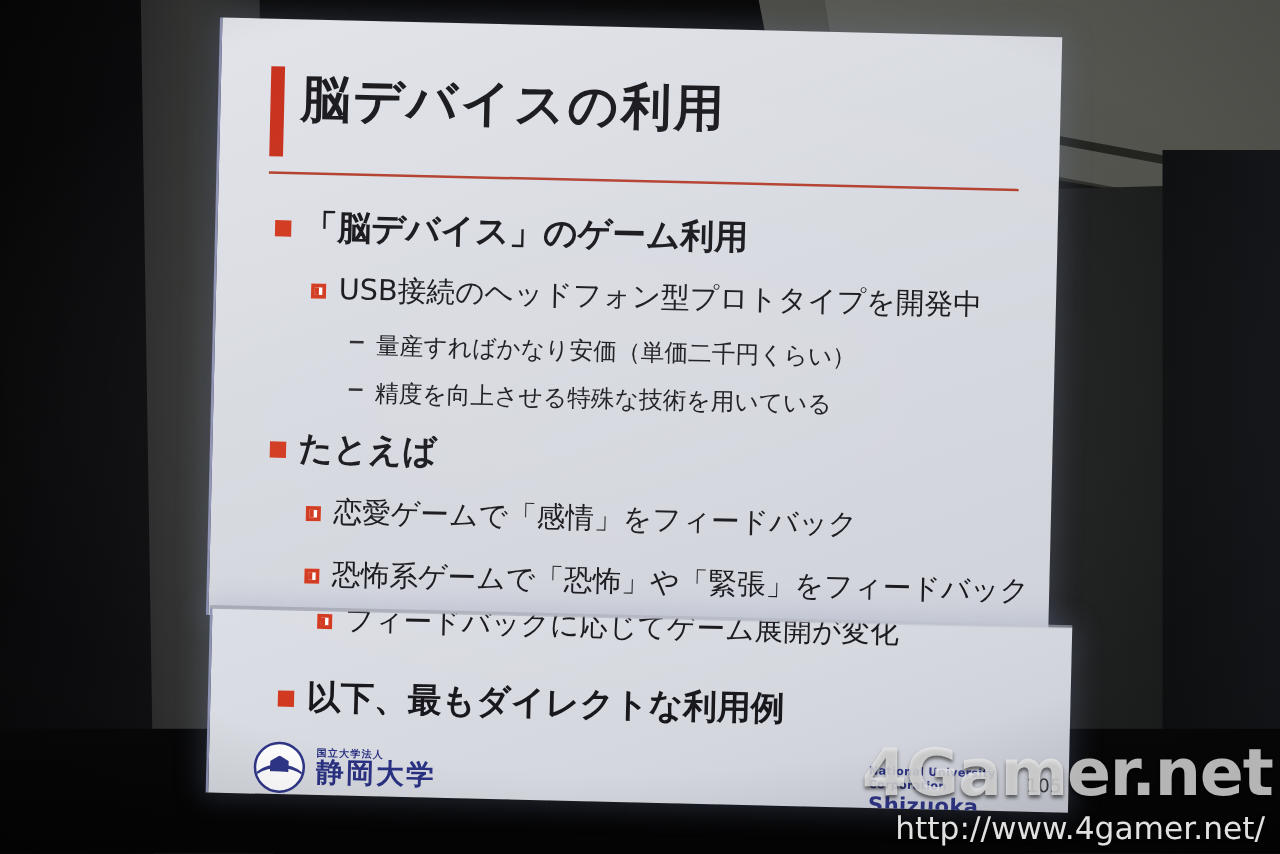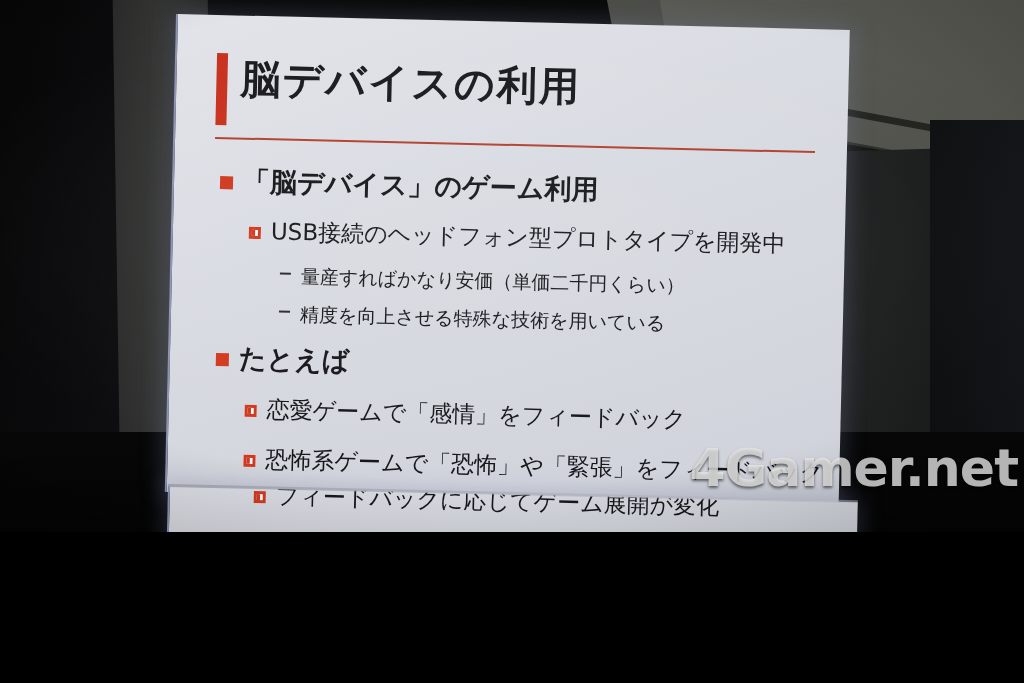--- a/index.html
+++ b/index.html
@@ -1,20 +1,20 @@
 <!DOCTYPE html>
 <html><head>
 <meta charset="utf-8">
 <title>Presentation slide photo</title>
 <style>
   html,body{margin:0;padding:0;background:#000;}
   body{width:1024px;height:683px;overflow:hidden;
        font-family:"DejaVu Sans","Liberation Sans",sans-serif;}
 
-  #photo{position:relative;width:1024px;height:532px;overflow:hidden;
+  #photo{position:relative;width:1024px;height:683px;overflow:hidden;
          background:#090909;}
 
   
   .room-wall-left{position:absolute;left:0;top:0;width:150px;height:683px;
         background:linear-gradient(100deg,#060607 0%,#0c0c0e 60%,#121214 100%);}
   .room-pillar{position:absolute;left:118px;top:-10px;width:95px;height:700px;
         background:linear-gradient(90deg,#2b2c2b 0%,#353634 45%,#2a2b29 100%);
         transform:rotate(-0.9deg);}
   .room-wall-right{position:absolute;left:820px;top:0;width:260px;height:683px;
         background:linear-gradient(95deg,#17181a 0%,#1d1e20 40%,#121315 100%);}
@@ -206,13 +206,14 @@
         <div class="pagenum">105</div>
       </div>
     </div>
 
     <div class="seam"></div>
   </div>
 
   <div class="vignette"></div>
 
   <div class="wm">4Gamer.net</div>
+  <div class="wm-url">http://www.4gamer.net/</div>
 </div>
 
 </body></html>

